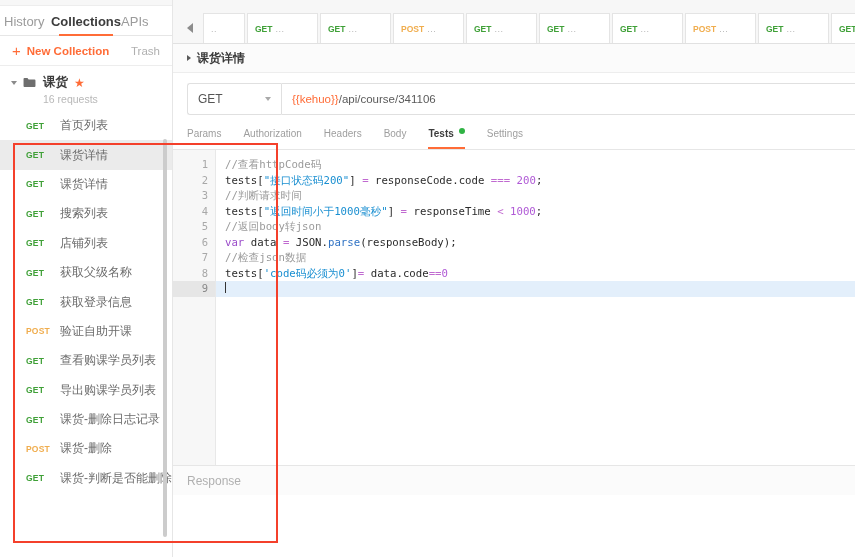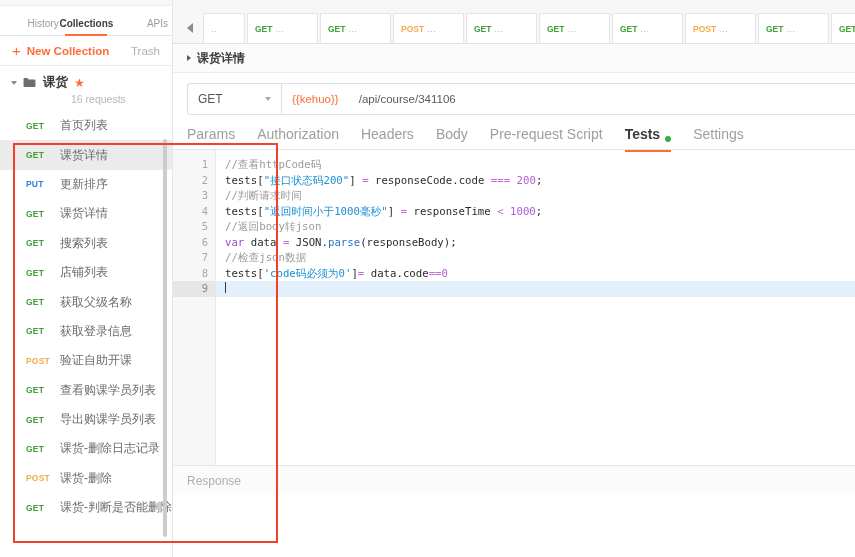--- a/index.html
+++ b/index.html
@@ -32,21 +32,21 @@
     background: transparent; width: 100%;
     font-family: "Liberation Sans", sans-serif;
   }
   .filter-input::placeholder { color: #b4b4b4; }
 
   .sb-tabs {
     display: flex; align-items: flex-end; height: 30px;
     border-bottom: 1px solid #e6e6e6; padding: 0 4px;
   }
   .sb-tab {
-    flex: 1; text-align: right; font-size: 10px; color: #9b9b9b;
+    flex: 1; text-align: left; font-size: 13px; color: #9b9b9b;
     padding-bottom: 6px; position: relative; cursor: pointer;
   }
   .sb-tab.active { color: #3c3c3c; font-weight: 600; }
   .sb-tab.active:after {
     content: ""; position: absolute; left: 12%; right: 12%; bottom: -1px;
     height: 2px; background: #ff6c37;
   }
 
   .newcol-row {
     display: flex; align-items: center; justify-content: space-between;
@@ -64,21 +64,21 @@
   .caret {
     width: 0; height: 0; border-left: 4.5px solid #8a8a8a;
     border-top: 3.5px solid transparent; border-bottom: 3.5px solid transparent;
     transform: rotate(90deg); margin-top: 6px; flex: none;
   }
   .folder-ic { width: 13px; height: 11px; margin-top: 3px; flex: none; }
   .coll-text { display: flex; flex-direction: column; }
   .coll-name-row { display: flex; align-items: center; gap: 6px; }
   .coll-name { font-size: 12.5px; color: #3c3c3c; font-weight: 700; }
   .star { color: #ff6c37; font-size: 12px; line-height: 1; }
-  .coll-sub { font-size: 10.5px; color: #b8b8b8; margin-top: 2px; margin-left: 28px; }
+  .coll-sub { font-size: 10.5px; color: #b8b8b8; margin-top: 2px; }
 
   .req-list { flex: 1; overflow: hidden; position: relative; background: #fff; }
   .req-item {
     display: flex; align-items: center; height: 29.4px;
     padding-left: 26px; cursor: pointer;
   }
   .req-item.selected { background: #ebebeb; }
   .req-method {
     font-size: 8.5px; font-weight: 700; letter-spacing: .2px;
     width: 34px; flex: none; text-align: left;
@@ -146,29 +146,29 @@
   .method-sel .dn {
     width: 0; height: 0; border-top: 4px solid #a9a9a9;
     border-left: 3.5px solid transparent; border-right: 3.5px solid transparent;
   }
   .url-field {
     flex: 1; height: 32px; border: 1px solid #e0e0e0; border-radius: 0 3px 3px 0;
     display: flex; align-items: center; padding: 0 10px; background: #fff;
     font-size: 11.5px; overflow: hidden; white-space: nowrap;
   }
   .url-var { color: #ff6c37; }
-  .url-rest { color: #5a5a5a; margin-left: 20px; }
+  .url-rest { color: #5a5a5a; }
 
   .reqtabs {
     display: flex; align-items: center; gap: 22px; padding: 12px 14px 0 14px;
     border-bottom: 1px solid #e6e6e6; height: 35px; flex: none;
   }
   .rq-tab {
-    font-size: 14px; color: #9e9e9e; position: relative;
-    padding-bottom: 9px; cursor: pointer; display: flex; align-items: flex-end; gap: 5px;
+    font-size: 10px; color: #9e9e9e; position: relative;
+    padding-bottom: 9px; cursor: pointer; display: flex; align-items: flex-start; gap: 5px;
   }
   .rq-tab.active { color: #3c3c3c; font-weight: 600; }
   .rq-tab.active:after {
     content: ""; position: absolute; left: 0; right: 0; bottom: -1px;
     height: 2px; background: #ff6c37;
   }
   .greendot { width: 6px; height: 6px; border-radius: 50%; background: #2fb344; display: inline-block; }
 
   
   .editor-wrap { flex: 1; position: relative; display: flex; overflow: hidden; min-height: 0; }
@@ -248,24 +248,20 @@
     <div class="req-list" id="req-list">
         <div class="req-item">
           <span class="req-method m-GET">GET</span>
           <span class="req-name">首页列表</span>
         </div>
         <div class="req-item selected">
           <span class="req-method m-GET">GET</span>
           <span class="req-name">课货详情</span>
         </div>
         <div class="req-item">
-          <span class="req-method m-PUT">PUT</span>
-          <span class="req-name">更新排序</span>
-        </div>
-        <div class="req-item">
           <span class="req-method m-GET">GET</span>
           <span class="req-name">课货详情</span>
         </div>
         <div class="req-item">
           <span class="req-method m-GET">GET</span>
           <span class="req-name">搜索列表</span>
         </div>
         <div class="req-item">
           <span class="req-method m-GET">GET</span>
           <span class="req-name">店铺列表</span>
@@ -375,23 +371,20 @@
           <span>Params</span>
         </div>
         <div class="rq-tab">
           <span>Authorization</span>
         </div>
         <div class="rq-tab">
           <span>Headers</span>
         </div>
         <div class="rq-tab">
           <span>Body</span>
-        </div>
-        <div class="rq-tab">
-          <span>Pre-request Script</span>
         </div>
         <div class="rq-tab active">
           <span>Tests</span>
           <span class="greendot"></span>
         </div>
         <div class="rq-tab">
           <span>Settings</span>
         </div>
       </div>
 

